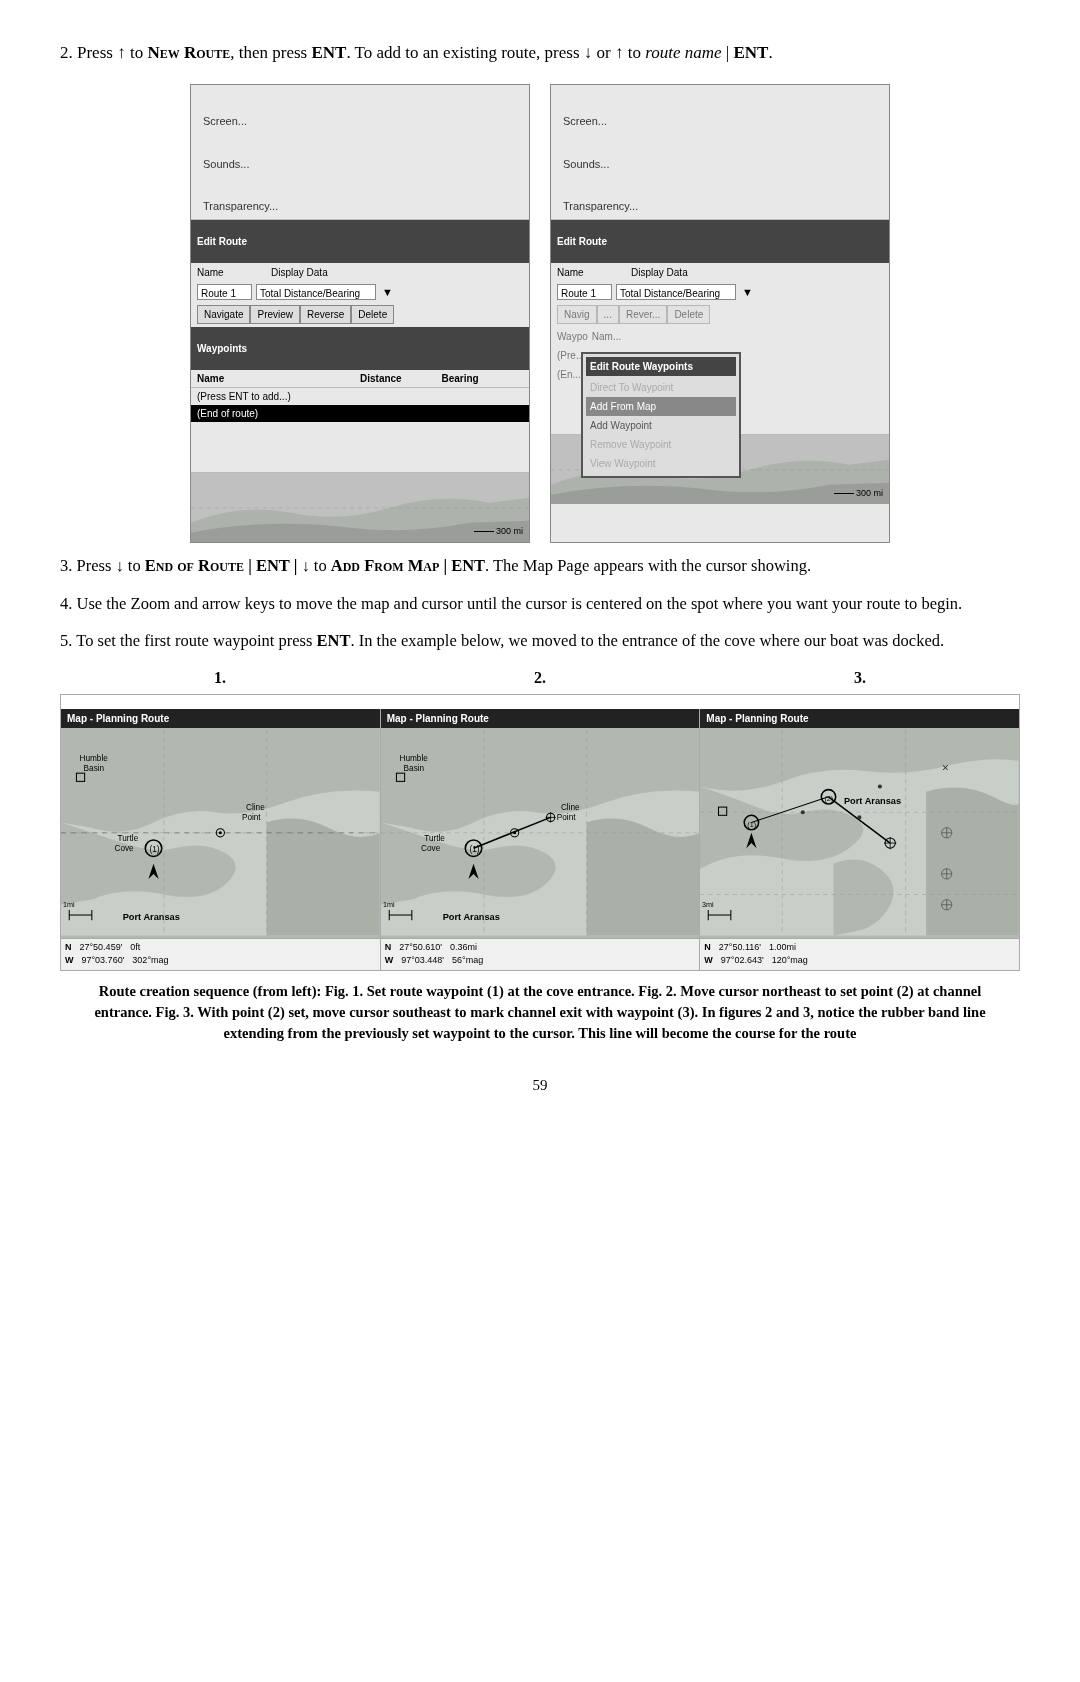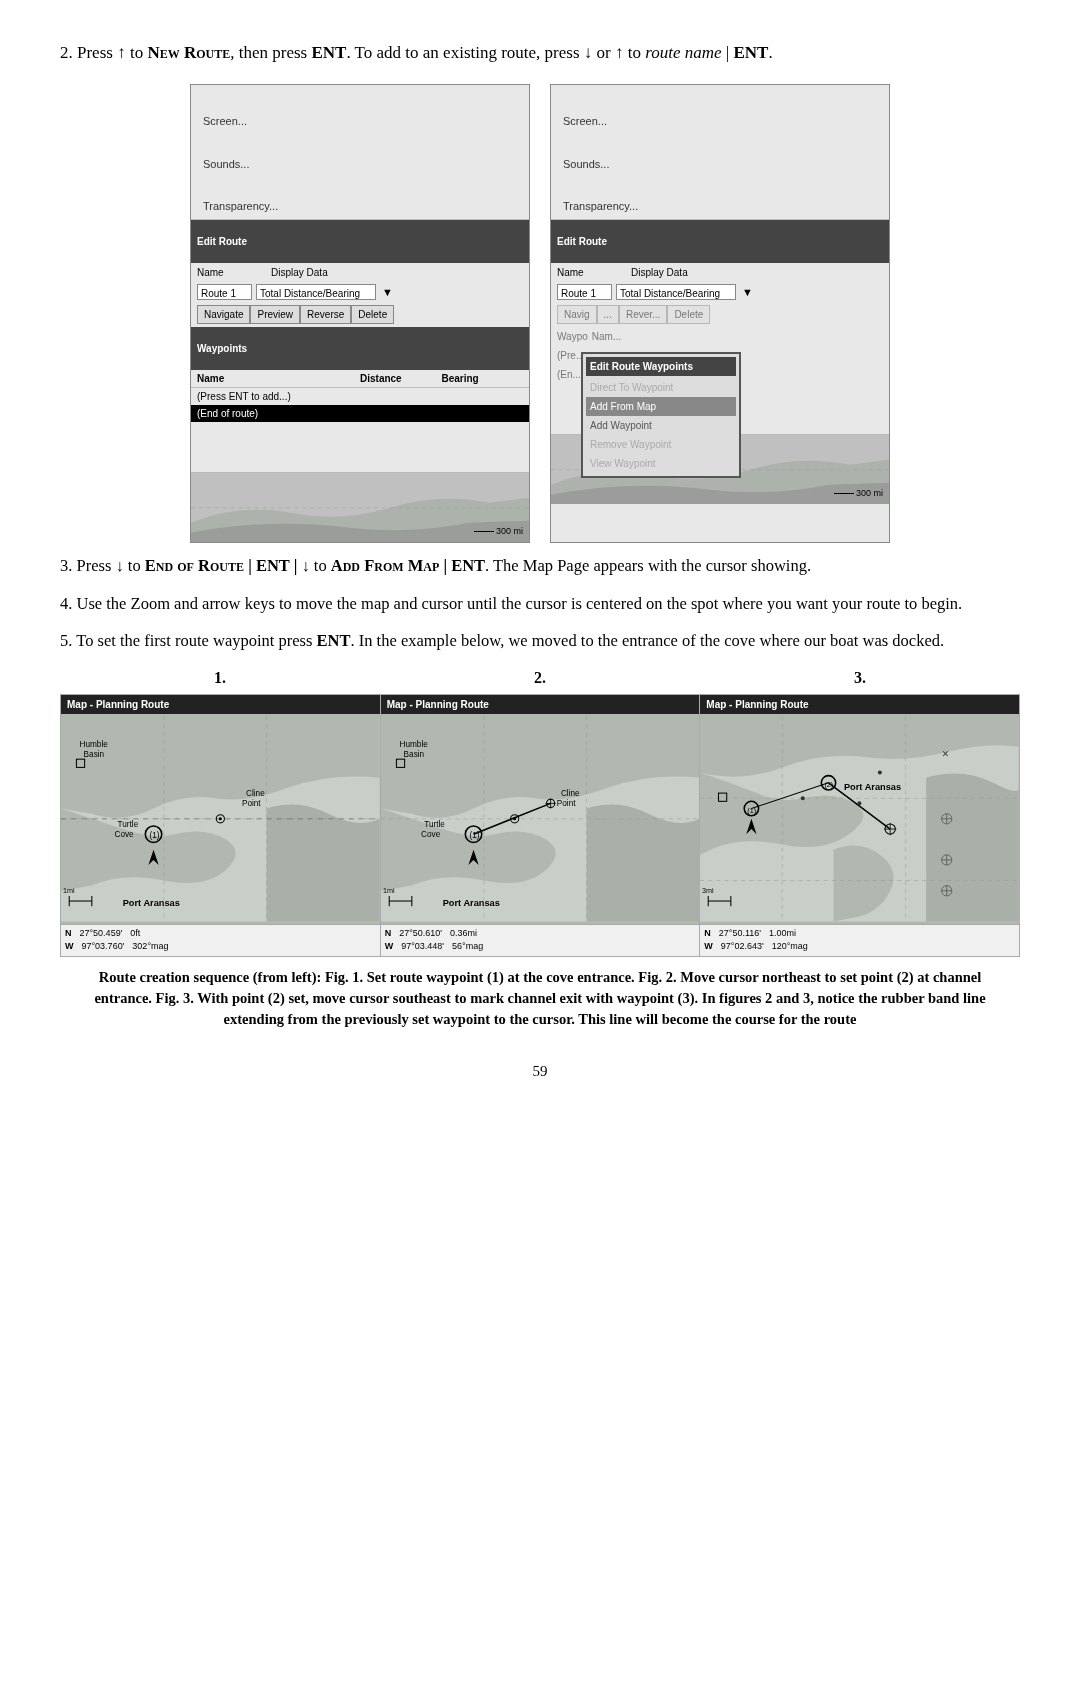--- a/index.html
+++ b/index.html
@@ -185,20 +185,21 @@
       border: 1px solid #aaa;
     }
     .map-figure {
       flex: 1;
       border-right: 1px solid #aaa;
       display: flex;
       flex-direction: column;
       background: #f97316;
       font-family: Arial, Helvetica, sans-serif;
       font-size: 10px;
+      margin-top: 14px;
     }
     .map-figure:last-child { border-right: none; }
     .map-figure-header {
       background: #222;
       color: #fff;
       padding: 2px 6px;
       font-size: 10px;
       font-weight: bold;
     }
     .map-figure-body {

